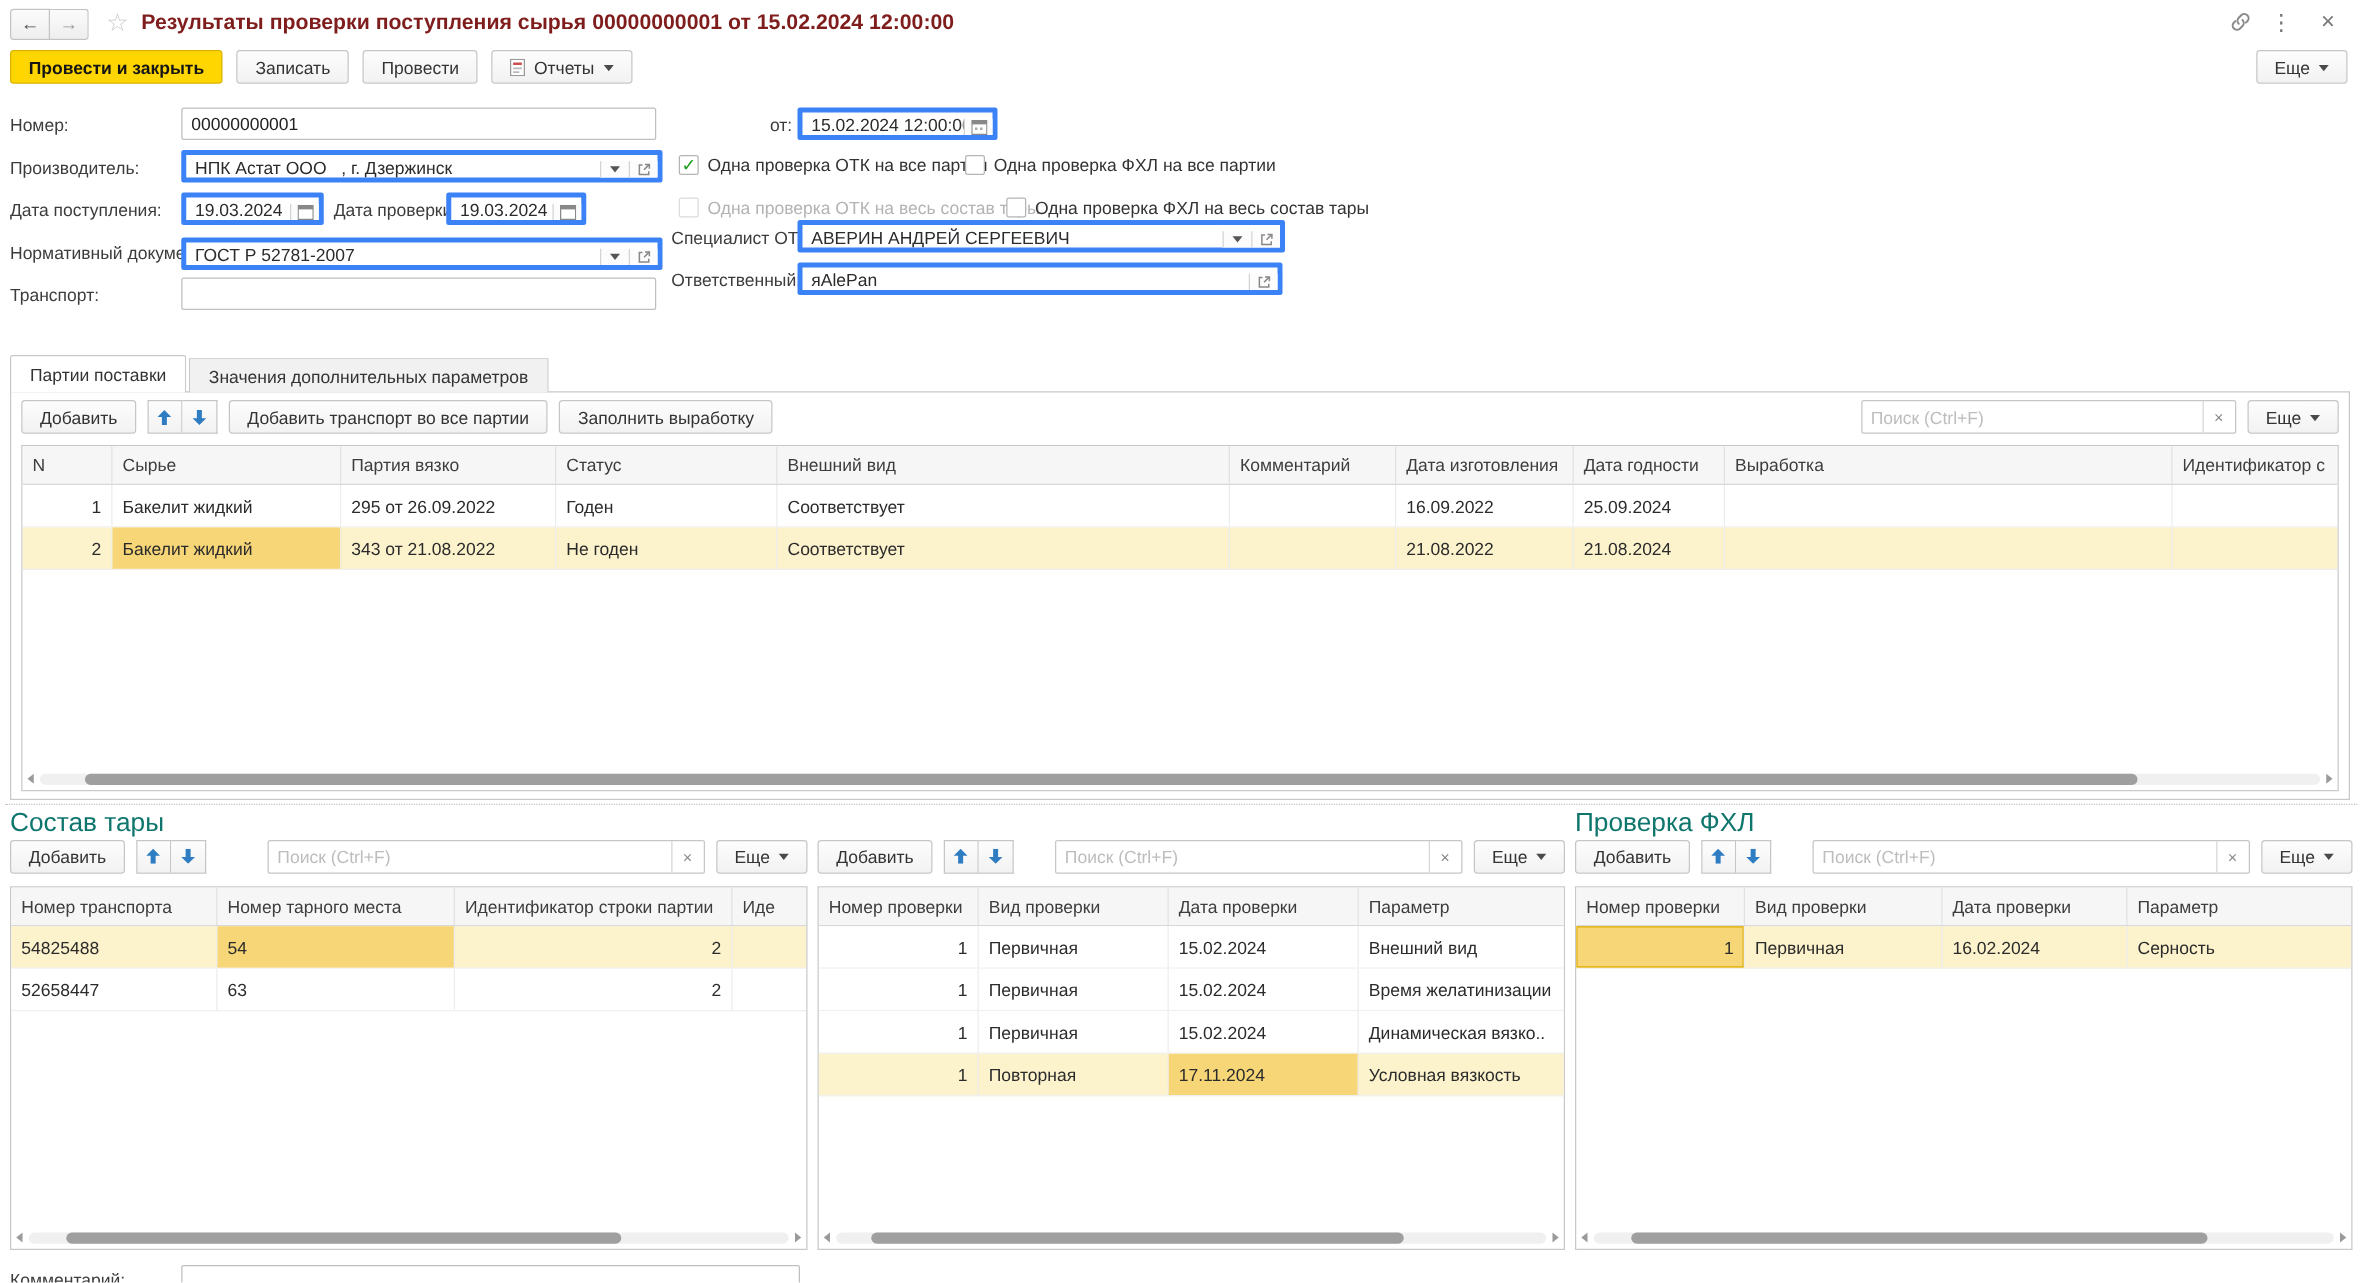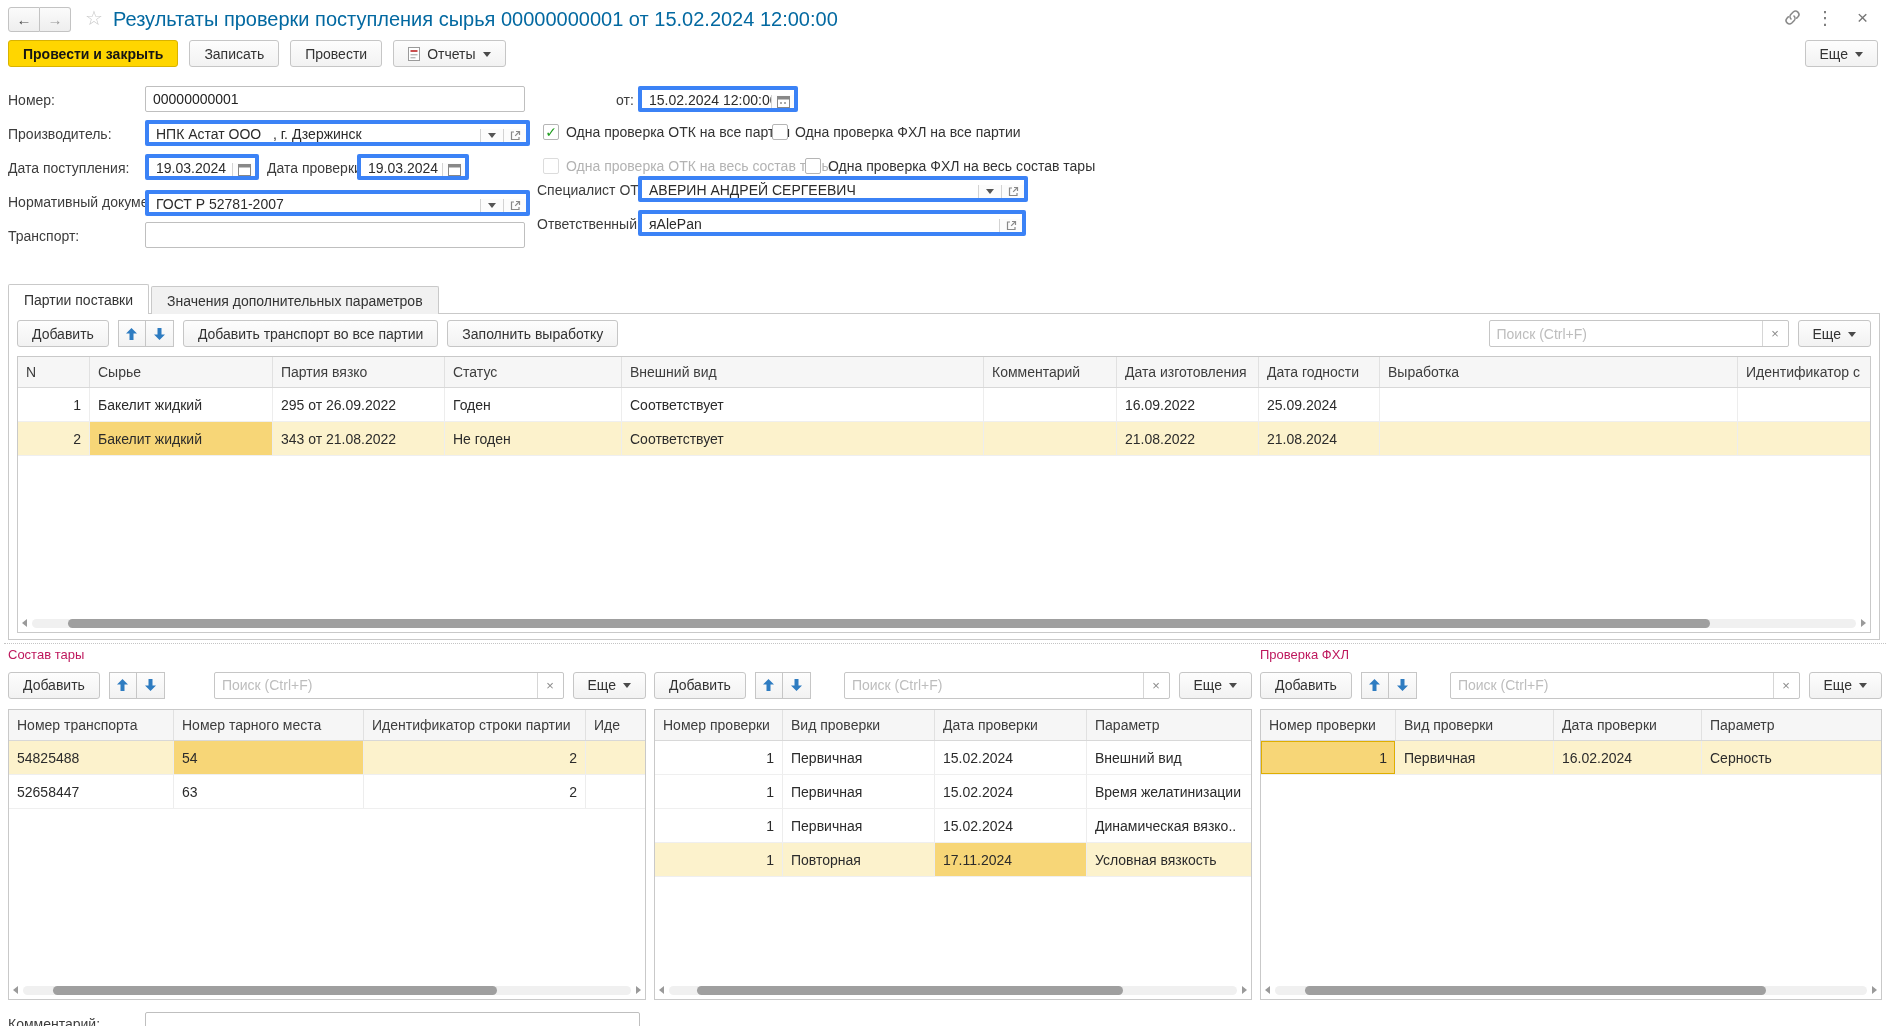--- a/index.html
+++ b/index.html
@@ -5,21 +5,21 @@
   html,body{margin:0;padding:0}
   body{width:1890px;height:1026px;position:relative;overflow:hidden;background:#fff;
        font-family:"Liberation Sans","DejaVu Sans",sans-serif;font-size:14px;color:#2b2b2b}
   
   .navgroup{position:absolute;left:8px;top:7px;display:flex}
   .navbtn{width:30px;height:23px;border:1px solid #c3c3c3;background:linear-gradient(#fbfbfb,#eee);
           display:flex;align-items:center;justify-content:center;font-size:15px;color:#4a4a4a;cursor:pointer}
   .navbtn:first-child{border-radius:3px 0 0 3px}
   .navbtn:last-child{border-radius:0 3px 3px 0;border-left:none;color:#999}
   .star{position:absolute;left:85px;top:6px;font-size:20px;color:#c9c9c9;cursor:pointer}
-  .wtitle{position:absolute;left:113px;top:8px;font-size:20px;font-weight:400;color:#0369a1;white-space:nowrap}
+  .wtitle{position:absolute;left:113px;top:8px;font-size:17px;font-weight:700;color:#7f1d1d;white-space:nowrap}
   .winicon{position:absolute;top:9px;color:#777;font-size:17px;cursor:pointer;line-height:18px}
   
   .cmdbar{position:absolute;left:8px;top:40px;display:flex;gap:11px;align-items:center}
   .btn{display:inline-flex;align-items:center;gap:7px;height:27px;padding:0 14px;background:linear-gradient(#fdfdfd,#f2f2f2);
        border:1px solid #c6c6c6;border-radius:3px;color:#333;cursor:pointer;white-space:nowrap;box-sizing:border-box;font-size:14px}
   .btn-primary{background:#ffd600;border-color:#d9b300;font-weight:700;color:#151515}
   .dd{width:0;height:0;border:4px solid transparent;border-top:5px solid #4a4a4a;margin-top:5px}
   .more-top{position:absolute;right:12px;top:40px}
   
   .lbl{position:absolute;white-space:nowrap;color:#3c3c3c}
@@ -67,21 +67,21 @@
   .t-main .c4{width:362px}.t-main .c5{width:133px}.t-main .c6{width:142px}.t-main .c7{width:121px}
   .t-main .c8{width:358px}.t-main .c9{flex:1 1 auto;border-right:none}
   
   .t-tare .c0{width:165px}.t-tare .c1{width:190px}.t-tare .c2{width:222px}.t-tare .c3{flex:1 1 auto;border-right:none}
   
   .t-otk .c0{width:128px}.t-otk .c1{width:152px}.t-otk .c2{width:152px}.t-otk .c3{flex:1 1 auto;border-right:none}
   
   .t-fhl .c0{width:135px}.t-fhl .c1{width:158px}.t-fhl .c2{width:148px}.t-fhl .c3{flex:1 1 auto;border-right:none}
   
   .bpanel{position:absolute;top:647px;height:358px}
-  .ptitle{height:22px;color:#be185d;font-size:13px;white-space:nowrap}
+  .ptitle{height:22px;color:#0f766e;font-size:21px;white-space:nowrap}
   .bpanel .ptoolbar{position:absolute;left:0;right:0;top:24px;height:28px}
   .bpanel .grid{left:0;right:0;top:62px;bottom:5px}
   .splitter{position:absolute;left:4px;right:4px;top:643px;border-top:1px dotted #c4c4c4}
   
   .hscroll{position:absolute;height:14px;display:flex;align-items:center;left:4px;right:4px;bottom:2px}
   .hsa{width:0;height:0;border-top:4px solid transparent;border-bottom:4px solid transparent;cursor:pointer}
   .hsa.l{border-right:5px solid #9a9a9a}
   .hsa.r{border-left:5px solid #9a9a9a}
   .hstrack{flex:1;height:9px;background:#f0f0f0;border-radius:5px;margin:0 5px;position:relative;cursor:pointer}
   .hsthumb{position:absolute;top:0;height:9px;background:#9f9f9f;border-radius:5px;cursor:grab}

